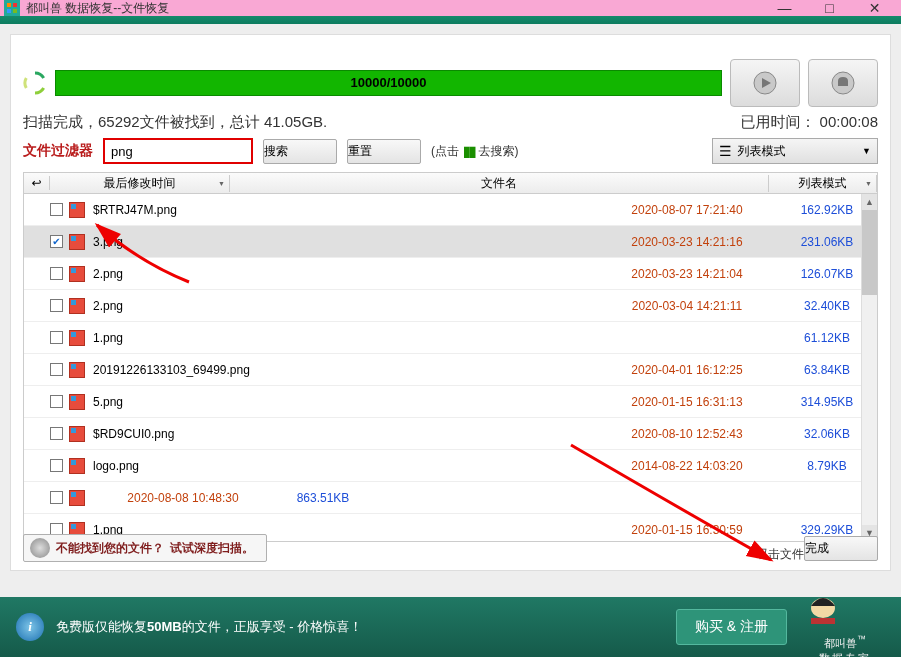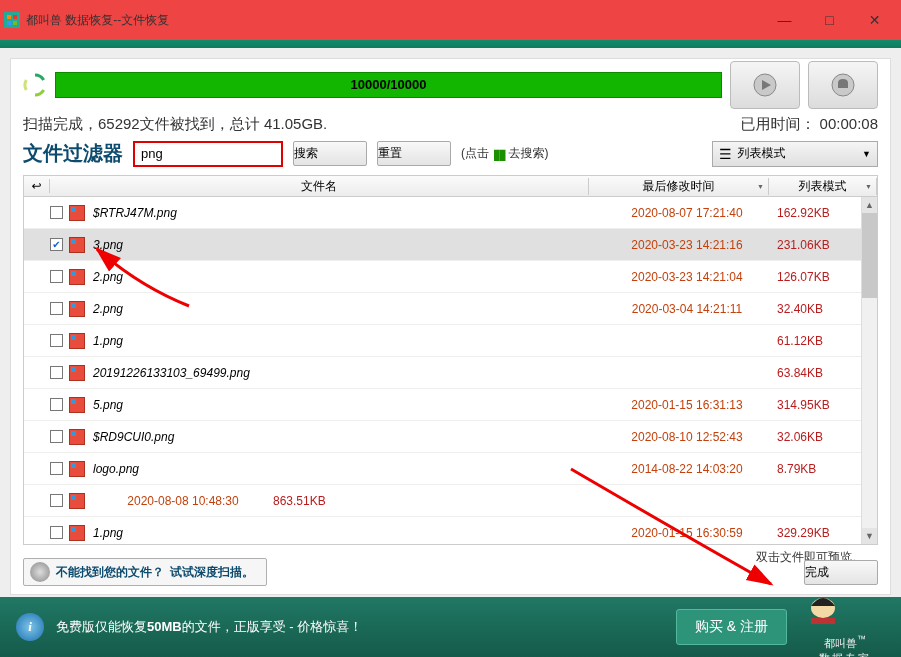--- a/index.html
+++ b/index.html
@@ -1,63 +1,63 @@
 <!DOCTYPE html>
 <html><head>
 <meta charset="utf-8">
 <style>
 * { box-sizing: border-box; margin: 0; padding: 0; font-family: "Microsoft YaHei", Arial, sans-serif; }
 body { background: #eeeeee; width: 901px; height: 657px; overflow: hidden; position: relative; }
-.titlebar { background: #ef4444; height: 40px; display: flex; align-items: center; padding: 0 4px; }
+.titlebar { background: #f9a8d4; height: 16px; display: flex; align-items: center; padding: 0 4px; }
 .titlebar .app-icon { width: 16px; height: 16px; margin-right: 6px; display:inline-block; }
 .titlebar .title { font-size: 12px; color: #333; flex: 1; }
 .win-btns { display: flex; }
 .win-btns div { width: 45px; height: 28px; text-align: center; line-height: 28px; font-size: 14px; color:#333; cursor:pointer; }
 .topbar { background: #0d7c5f; background: linear-gradient(#148a6b,#0d7c5f); height: 8px; }
-.main { background: #ffffff; margin: 10px; border: 1px solid #ddd; padding: 2px 12px 6px; position: relative; height: 537px; }
+.main { background: #ffffff; margin: 10px; border: 1px solid #ddd; padding: 24px 12px 6px; position: relative; height: 537px; }
 .progress-row { display:flex; align-items:center; gap:8px; margin-bottom:6px; }
 .spinner { width:24px; height:24px; display:inline-block; }
 .progress-bar { flex:1; height:26px; background:#12b600; border:1px solid #0a8a00; text-align:center; line-height:24px; font-weight:bold; color:#000; font-size:13px; }
 .big-btn { width:70px; height:48px; background:linear-gradient(#f5f5f5,#dcdcdc); border:1px solid #bbb; border-radius:4px; display:flex; align-items:center; justify-content:center; }
 .status-row { display:flex; font-size:15px; color:#333; margin-bottom:6px; }
 .status-row .right { margin-left:auto;text-align:right; }
 .filter-row { display:flex; align-items:center; gap:10px; font-size:12px; margin-bottom:8px; }
-.filter-label { font-size:20px; font-weight:bold; color:#0c4a6e; }
+.filter-label { font-size:14px; font-weight:bold; color:#b91c1c; }
 .filter-input { border:2px solid #e00000; height:26px; width:150px; padding:0 6px; font-size:13px; }
 .btn { background:linear-gradient(#f8f8f8,#e4e4e4); border:1px solid #aaa; padding:3px 0; width:74px; text-align:left; cursor:pointer; font-size:12px; border-radius:2px; }
 .click-hint { font-size:12px; color:#333; display:flex; align-items:center; gap:4px; }
 .pause-glyph { color:#1a8f00; font-weight:bold; letter-spacing:-2px; font-size:14px; }
 .view-mode { margin-left:auto; display:flex; align-items:center; border:1px solid #aaa; background:linear-gradient(#f5f5f5,#e0e0e0); height:26px; width:166px; padding:0 6px; font-size:12px; cursor:pointer; }
 .view-mode .list-icon { margin-right:6px; font-size:14px; }
 .view-mode .chev { margin-left:auto; font-size:9px; }
 .table-head { display:flex; border:1px solid #ccc; font-size:12px; background:linear-gradient(#fbfbfb,#ececec); height:22px; align-items:center; }
 .table-head .th { border-right:1px solid #ccc; padding:0 6px; text-align:center; position:relative; }
 .th-back { width:26px; }
 .th-name { flex:1; }
 .th-date { width:180px; }
 .th-size { width:108px; border-right:none; }
 .th-chev { font-size:7px; color:#666; position:absolute; right:4px; top:5px; }
 .table-body { border:1px solid #ccc; border-top:none; height:348px; overflow:hidden; position:relative; }
 .row { display:flex; align-items:center; height:32px; border-bottom:1px solid #eee; font-size:12px; padding-left:26px; }
 .row.selected { background:#e0e0e0; }
 .row .cb { margin-right:6px; width:13px; height:13px; border:1px solid #777; display:inline-flex; align-items:center; justify-content:center; background:#fff; cursor:pointer; font-size:10px; color:#1166cc; line-height:1; }
 .row .fico { width:16px; height:16px; margin-right:8px; display:inline-block; background:#e74c3c; border:1px solid #b03020; position:relative; }
 .row .fico:after { content:""; position:absolute; left:1px; top:1px; width:5px; height:5px; background:#3498db; }
-.row .fname { flex:1;font-style:italic; }
+.row .fname { flex:1; }
 .row .fdate { width:180px; text-align:center; color:#c2410c; }
-.row .fsize { width:100px; text-align:left; color:#b91c1c; }
+.row .fsize { width:100px; text-align:center; color:#1d4ed8; }
 .scrollbar { position:absolute; right:0; top:0; width:16px; height:100%; background:#f0f0f0; border-left:1px solid #ddd; }
 .scrollbar .up, .scrollbar .dn { height:16px; text-align:center; font-size:9px; line-height:16px; color:#666; background:#e4e4e4; cursor:pointer; }
 .scrollbar .dn { position:absolute; bottom:0; width:100%; }
 .scrollbar .thumb { position:absolute; top:16px; width:100%; height:85px; background:#c8c8c8; cursor:pointer; }
 .hint-row { text-align:right; font-size:12px; color:#333; padding:4px 14px 0 0; }
 .bottom-row { position:absolute; bottom:8px; left:12px; right:12px; display:flex; align-items:center; }
 .deep-scan { display:flex; align-items:center; border:1px solid #b0b0b0; background:#f6f6f6; padding:3px 12px 3px 6px; font-size:12px; gap:6px; border-radius:2px; cursor:pointer; }
 .deep-scan .disk { width:20px; height:20px; display:inline-block; border-radius:50%; background:radial-gradient(#ddd,#888); }
-.deep-scan span.red { color:#0c4a6e; font-weight:bold; }
+.deep-scan span.red { color:#7f1d1d; font-weight:bold; }
 .action-btns { margin-left:auto; display:flex; gap:6px; }
 .highlight-recover { border:2px solid #d00; padding:1px; }
 .arrow { position:absolute; pointer-events:none; }
 #arrow1 { left:68px; top:182px; width:120px; height:70px; }
 #arrow2 { left:550px; top:400px; width:230px; height:140px; }
 .footer { position:absolute; left:0; bottom:0; width:100%; height:60px; background:linear-gradient(#207864,#155a4a); display:flex; align-items:center; padding:0 16px; color:#fff; font-size:13px; }
 .footer .info-ico { width:28px; height:28px; border-radius:50%; background:radial-gradient(#7ec5e8,#1b6fb0); color:#fff; display:flex; align-items:center; justify-content:center; font-weight:bold; margin-right:12px; font-style:italic; font-family:Georgia,serif; }
 .footer .buy-btn { background:#2e9479; border:1px solid #54b89e; color:#fff; padding:8px 18px; font-size:14px; border-radius:3px; cursor:pointer; }
 .footer .logo-img { margin-left:18px; font-size:11px; color:#eee; }
 .footer .msg b { font-weight:bold; }
@@ -125,22 +125,22 @@
     </span>
     <div class="view-mode">
       <span class="list-icon">☰</span>
       <span>列表模式</span>
       <span class="chev">▼</span>
     </div>
   </div>
 
   <div class="table-head">
     <div class="th th-back"><span>↩</span></div>
+    <div class="th th-date"><span>最后修改时间</span><span class="th-chev">▼</span></div>
     <div class="th th-name">文件名</div>
-    <div class="th th-date"><span>最后修改时间</span><span class="th-chev">▼</span></div>
     <div class="th th-size"><span>列表模式</span><span class="th-chev">▼</span></div>
   </div>
   <div class="table-body" id="tbody">
     <div class="row">
         <span class="cb"></span>
         <span class="fico"></span>
         <span class="fname">$RTRJ47M.png</span>
         <span class="fdate">2020-08-07 17:21:40</span>
         <span class="fsize">162.92KB</span>
       </div>
@@ -168,20 +168,21 @@
       <div class="row">
         <span class="cb"></span>
         <span class="fico"></span>
         <span class="fname">1.png</span>
         <span class="fsize">61.12KB</span>
       </div>
       <div class="row">
         <span class="cb"></span>
         <span class="fico"></span>
         <span class="fname">20191226133103_69499.png</span>
+        <span class="fdate">2020-04-01 16:12:25</span>
         <span class="fsize">63.84KB</span>
       </div>
       <div class="row">
         <span class="cb"></span>
         <span class="fico"></span>
         <span class="fname">5.png</span>
         <span class="fdate">2020-01-15 16:31:13</span>
         <span class="fsize">314.95KB</span>
       </div>
       <div class="row">

